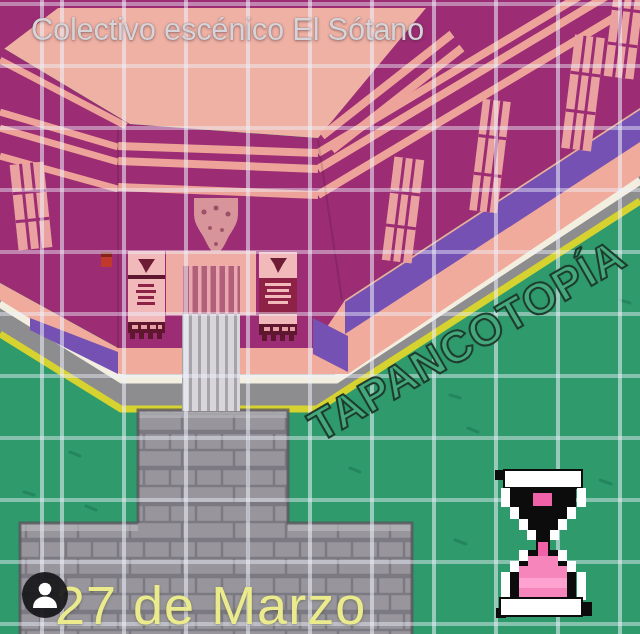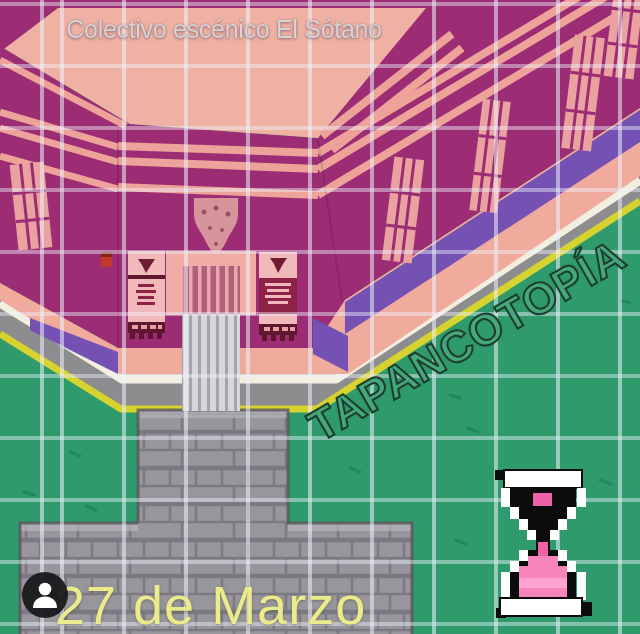--- a/index.html
+++ b/index.html
@@ -10,21 +10,21 @@
   .scene{position:absolute;inset:0;z-index:1;display:block;}
   .grid-overlay{
     position:absolute;inset:0;z-index:2;pointer-events:none;
     background-image:
       repeating-linear-gradient(to right, rgba(238,241,252,.55) 0 4px, transparent 4px 62px),
       repeating-linear-gradient(to bottom, rgba(238,241,252,.45) 0 4px, transparent 4px 62px);
     background-position:60px 2px;
   }
   .presenter{
     position:absolute;left:24px;top:10px;width:400px;z-index:3;
-    text-align:center;color:#d6d4d8;font-size:25px;line-height:39px;
+    text-align:right;color:#d6d4d8;font-size:31px;line-height:39px;
     letter-spacing:-.3px;
     text-shadow:0 1px 3px rgba(70,40,55,.55), 0 0 1px rgba(70,40,55,.4);
   }
   .title{
     position:absolute;left:300px;top:408px;z-index:3;white-space:nowrap;
     font-size:44px;font-weight:bold;letter-spacing:1px;color:#44a87c;
     -webkit-text-stroke:2px #1e3c2d;
     text-shadow:0 0 2px rgba(25,55,40,.5);
     transform:rotate(-30deg);transform-origin:0 0;
   }

